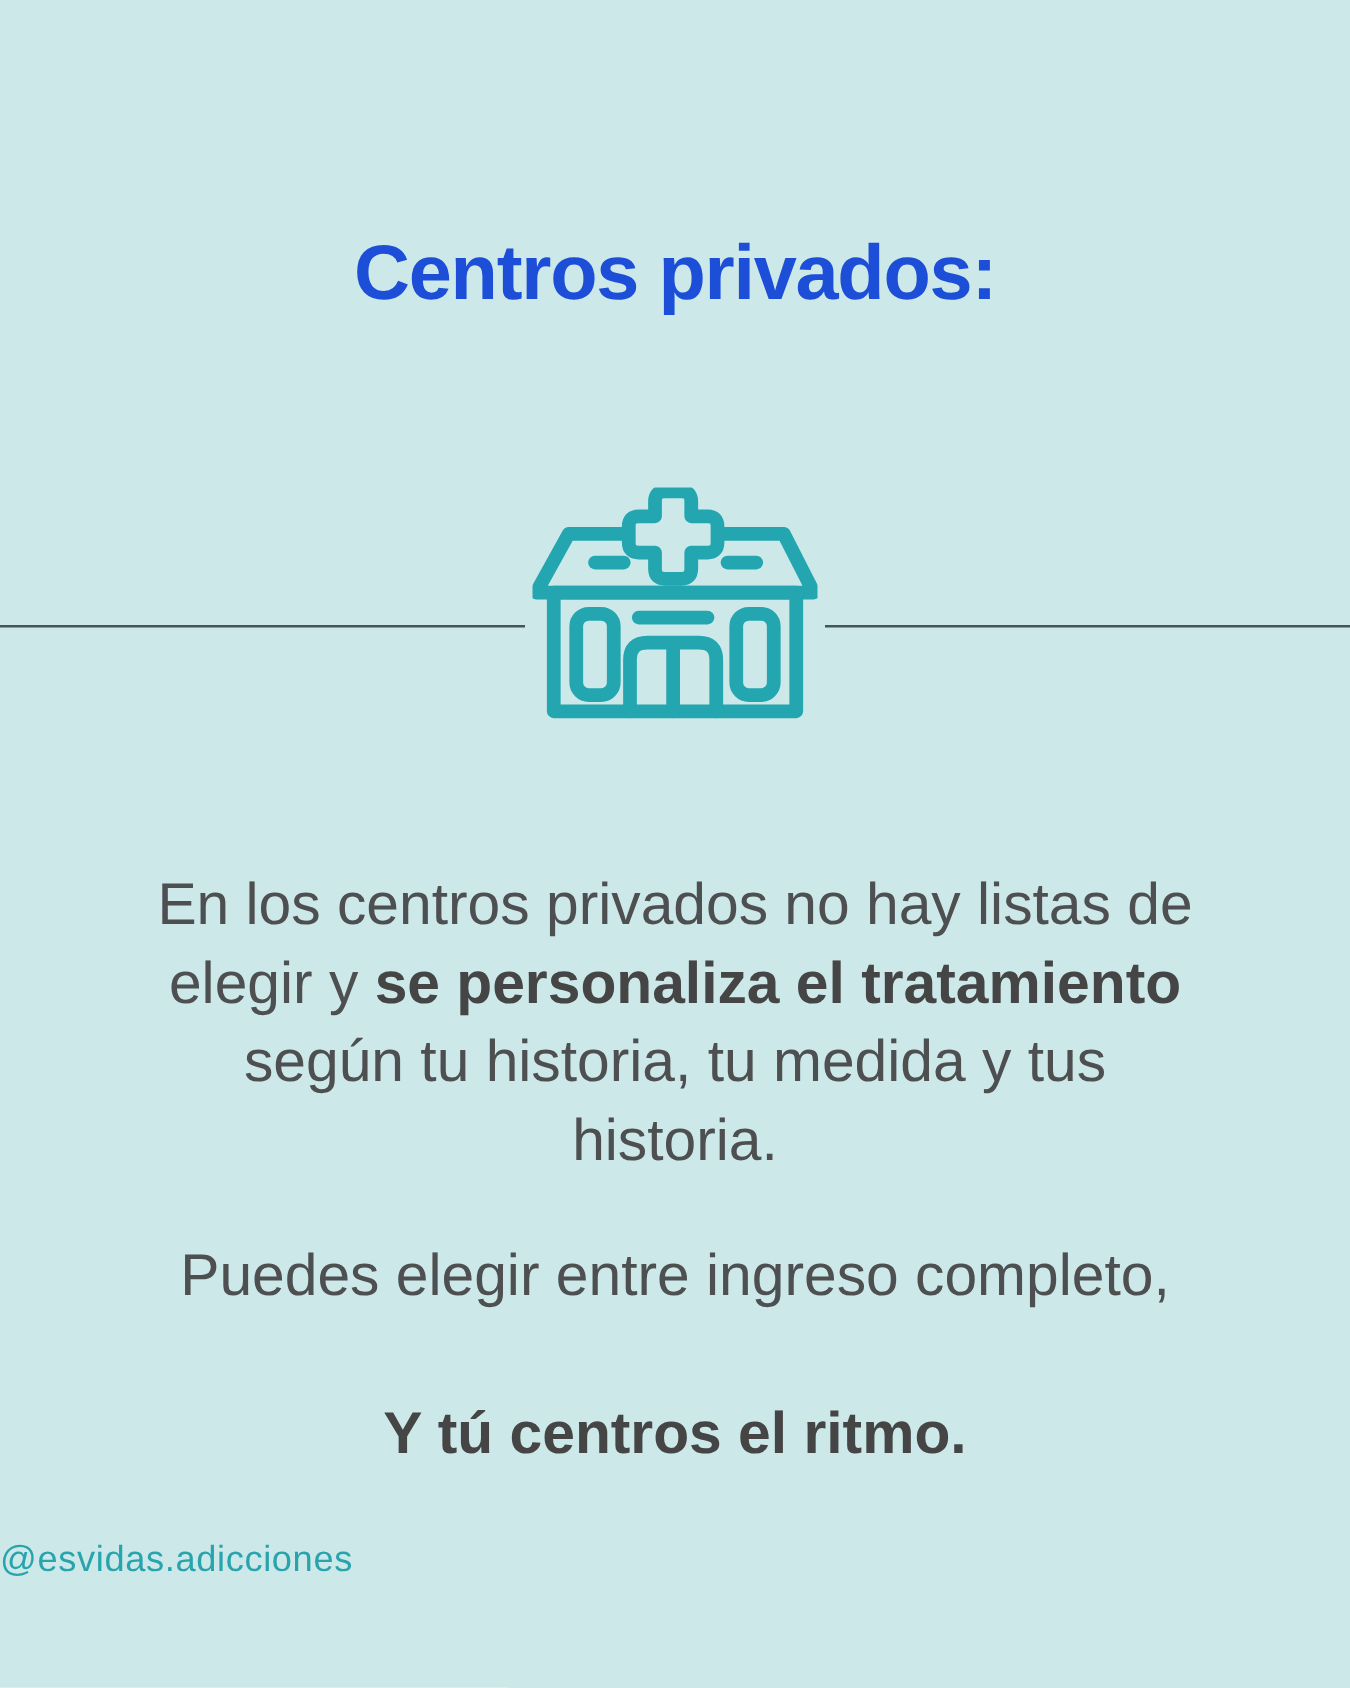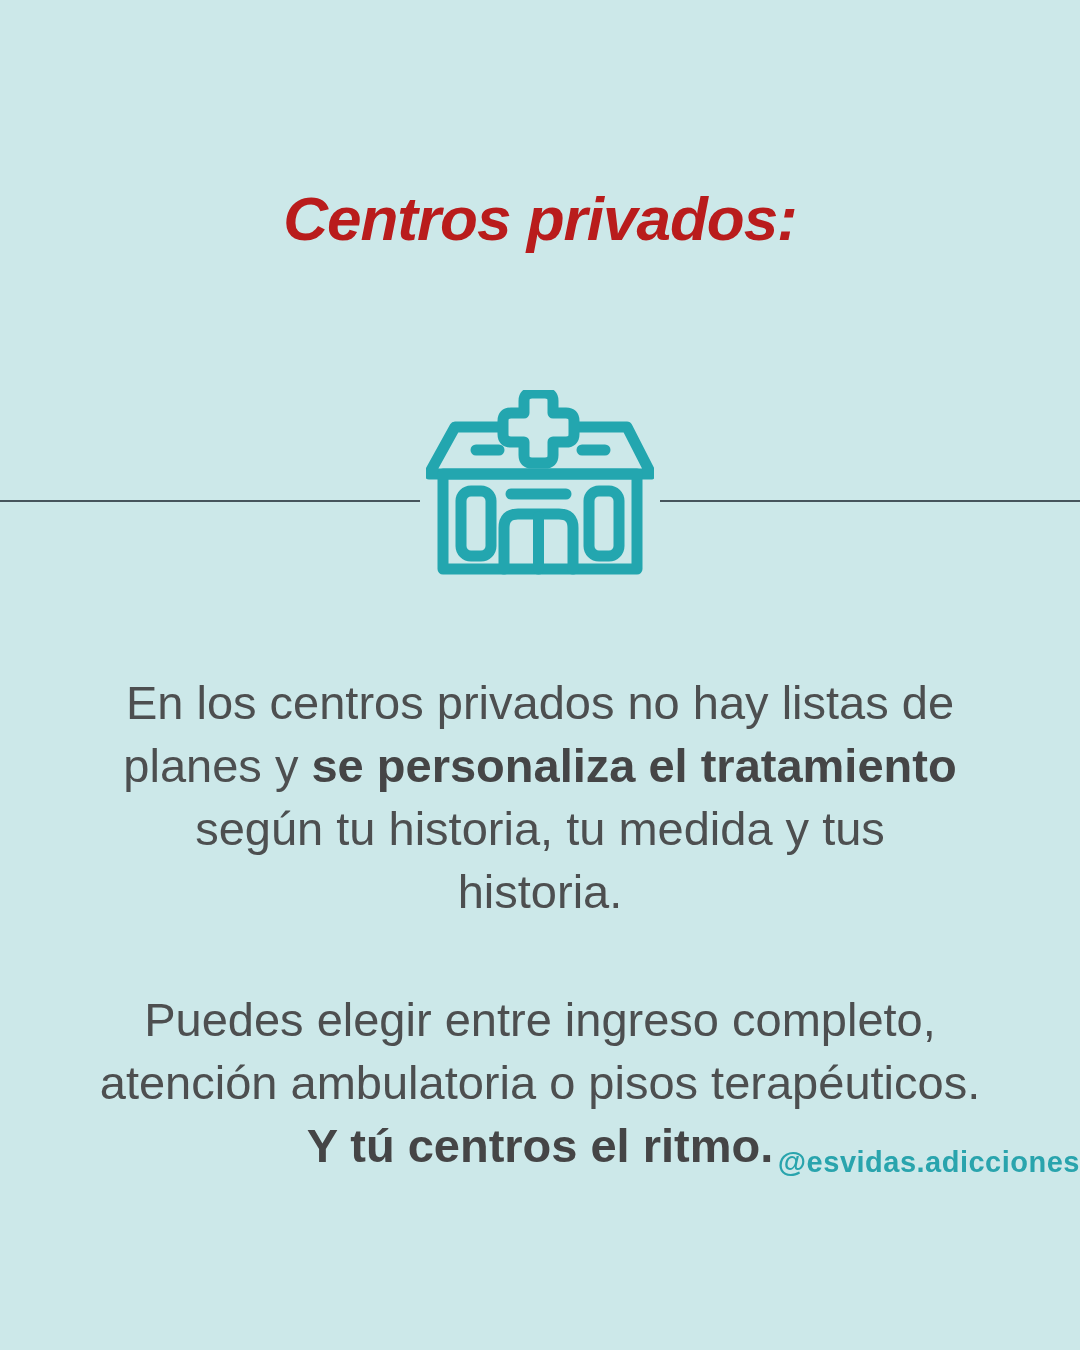--- a/index.html
+++ b/index.html
@@ -24,23 +24,22 @@
     text-align: center;
     color: #4a4a4a;
     font-size: 62px;
     line-height: 73px;
     font-weight: 400;
     letter-spacing: -0.5px;
   }
   .title .title-bold {
     display: block;
     font-weight: 700;
-    color: #b91c1c;
+    color: #1d4ed8;
     letter-spacing: -1px;
-    font-style: italic;
   }
 
   
   .divider {
     position: absolute;
     top: 500px;
     left: 0;
     width: 100%;
     height: 2px;
     background: #46555c;
@@ -62,38 +61,38 @@
     position: absolute;
     left: 0;
     width: 100%;
     text-align: center;
     color: #4d4f50;
     font-size: 47px;
     line-height: 63px;
     font-weight: 400;
     letter-spacing: 0;
   }
-  .p1 { top: 624px; }
+  .p1 { top: 644px; }
   .p2 { top: 941px; }
   .paragraph b {
     font-weight: 700;
     color: #454546;
     margin-top: 32px;
   }
 
   
   .footer {
     position: absolute;
-    top: 1146px;
+    top: 1232px;
     left: 0;
     width: 100%;
-    text-align: right;
+    text-align: left;
     color: #29a4ad;
     font-size: 29px;
-    font-weight: 700;
+    font-weight: 400;
     letter-spacing: 0.5px;
   }
 </style>
 </head>
 <body>
 
 <div class="canvas">
 
   <h1 class="title">
     <span class="title-bold">Centros privados:</span>
@@ -121,26 +120,26 @@
         <line x1="85" y1="104" x2="140" y2="104"></line>
 
         <path d="M78 179 V138 Q78 124 92 124 H133 Q147 124 147 138 V179"></path>
         <line x1="112.5" y1="127" x2="112.5" y2="179"></line>
       </g>
     </svg>
   </div>
 
   <p class="paragraph p1">
     <span>En los centros privados no hay listas de</span><br>
-    <span>planes y </span><b>se personaliza el tratamiento</b><br>
+    <span>elegir y </span><b>se personaliza el tratamiento</b><br>
     <span>según tu historia, tu medida y tus</span><br>
     <span>historia.</span>
   </p>
 
   <p class="paragraph p2">
     <span>Puedes elegir entre ingreso completo,</span><br>
-    <span>atención ambulatoria o pisos terapéuticos.</span><br>
+    <br>
     <b>Y tú centros el ritmo.</b>
   </p>
 
   <div class="footer">@esvidas.adicciones</div>
 
 </div>
 
 </body></html>

